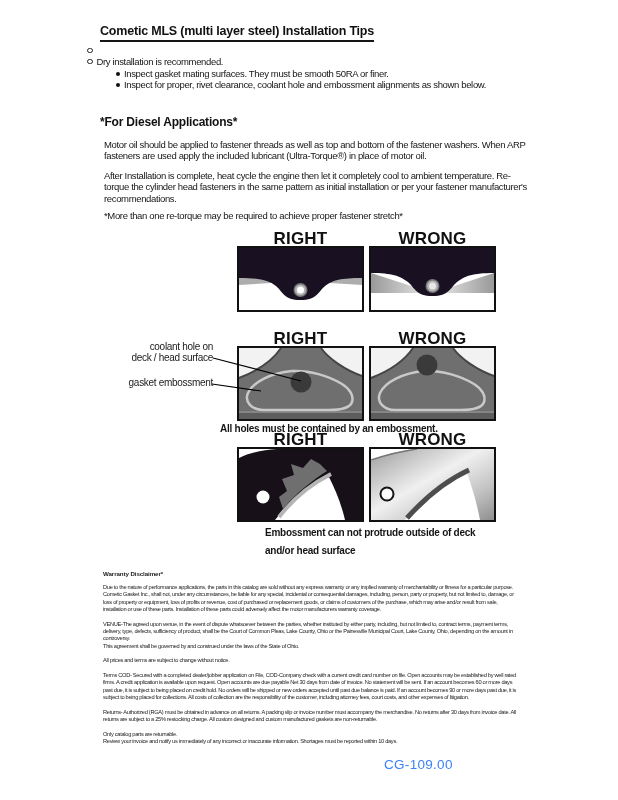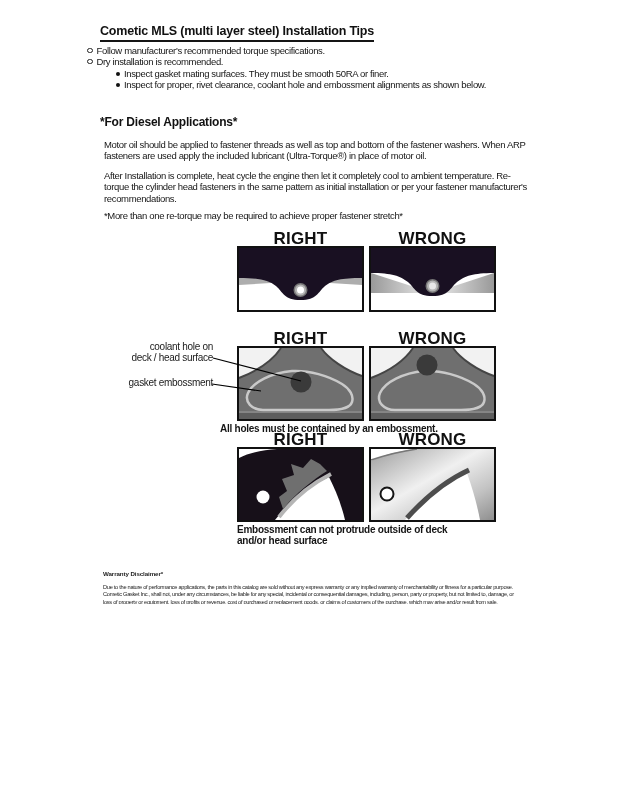--- a/index.html
+++ b/index.html
@@ -1,17 +1,17 @@
 <!DOCTYPE html>
 <html><head>
 <meta charset="utf-8">
 <style>
   html,body{margin:0;padding:0;background:#ffffff;}
   .page{
-    position:relative;width:618px;height:604px;background:#ffffff;overflow:hidden;
+    position:relative;width:618px;height:800px;background:#ffffff;overflow:hidden;
     font-family:"Liberation Sans",sans-serif;color:#161616;
   }
   .abs{position:absolute;}
   .title{
     left:100px;top:24px;font-size:12.5px;font-weight:700;letter-spacing:-0.2px;
     border-bottom:2px solid #151515;padding-bottom:2px;color:#111;
   }
   .tips{left:87px;top:45px;font-size:9.5px;letter-spacing:-0.35px;color:#161616;}
   .b{line-height:11.3px;white-space:nowrap;}
   .b.sub{margin-left:29px;}
@@ -19,38 +19,38 @@
         margin-right:4px;position:relative;top:-1px;}
   .mk-f{display:inline-block;width:4px;height:4px;background:#111;border-radius:50%;
         margin-right:4px;position:relative;top:-1px;}
   .diesel-h{left:100px;top:115px;font-size:12px;font-weight:700;letter-spacing:-0.2px;color:#111;}
   .body{font-size:9.5px;line-height:11.3px;letter-spacing:-0.35px;margin:4px;color:#161616;}
   .p1{left:100px;top:135px;width:456px;}
   .p2{left:100px;top:166px;width:426px;}
   .p3{left:100px;top:206px;white-space:nowrap;}
   .dlabel{width:127px;text-align:center;font-size:17px;font-weight:700;letter-spacing:0.2px;color:#111;}
   .cap{font-size:10px;font-weight:700;letter-spacing:-0.25px;color:#151515;}
-  .cap.pre{white-space:pre-line;line-height:11px;}
+  .cap.pre{white-space:pre-line;line-height:18px;margin-left:28px;}
   .panel{display:block;}
   .ann{font-size:10px;letter-spacing:-0.3px;color:#1a1a1a;text-align:right;line-height:11px;}
   .leader{pointer-events:none;z-index:5;}
   .warranty{left:103px;top:570px;width:418px;color:#222;}
   .w-h{font-size:6.2px;font-weight:700;margin:0 0 7px 0;letter-spacing:-0.1px;}
   .w-p{font-size:5.7px;line-height:7.3px;letter-spacing:-0.3px;margin:0 0 7.5px 0;white-space:pre-line;}
   .doc-code{left:384px;top:757px;font-size:13.5px;letter-spacing:0.3px;color:#3b82f6;}
 </style>
 </head>
 <body>
 
 <div class="page">
 
   <div class="abs title">Cometic MLS (multi layer steel) Installation Tips</div>
 
   <div class="abs tips">
-    <div class="b"><span class="mk-o"></span><span>Follow manufacturer's recommended torque specifications.</span></div>
+    <div class="b"><span class="mk-o"></span></div>
     <div class="b"><span class="mk-o"></span><span>Dry installation is recommended.</span></div>
     <div class="b sub"><span class="mk-f"></span><span>Inspect gasket mating surfaces.  They must be smooth 50RA or finer.</span></div>
     <div class="b sub"><span class="mk-f"></span><span>Inspect for proper, rivet clearance, coolant hole and embossment alignments as shown below.</span></div>
   </div>
 
   <div class="abs diesel-h">*For Diesel Applications*</div>
   <p class="abs body p1">Motor oil should be applied to fastener threads as well as top and bottom of the fastener washers. When ARP fasteners are used apply the included lubricant (Ultra-Torque®) in place of motor oil.</p>
   <p class="abs body p2">After Installation is complete, heat cycle the engine then let it completely cool to ambient temperature. Re-torque the cylinder head fasteners in the same pattern as initial installation or per your fastener manufacturer's recommendations.</p>
   <p class="abs body p3">*More than one re-torque may be required to achieve proper fastener stretch*</p>
 

